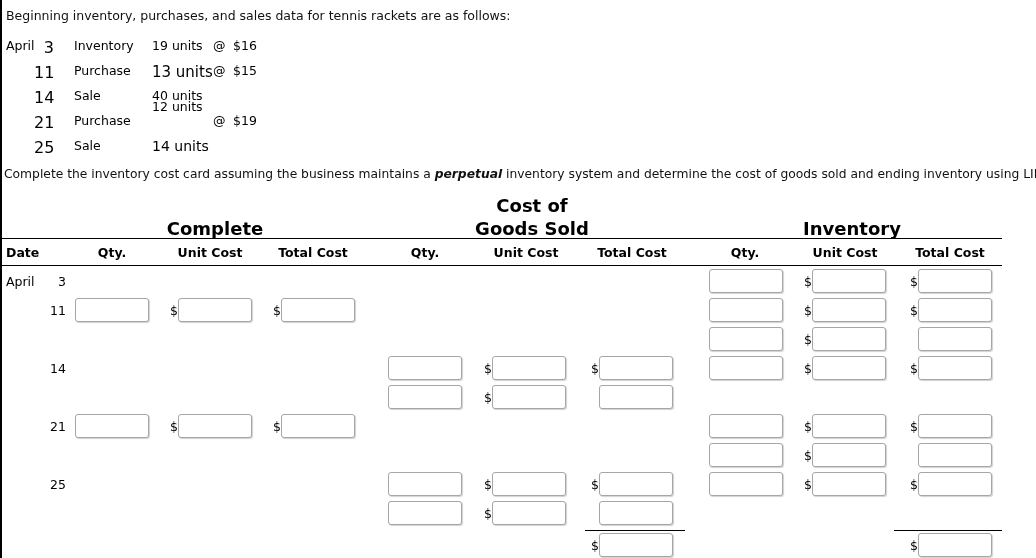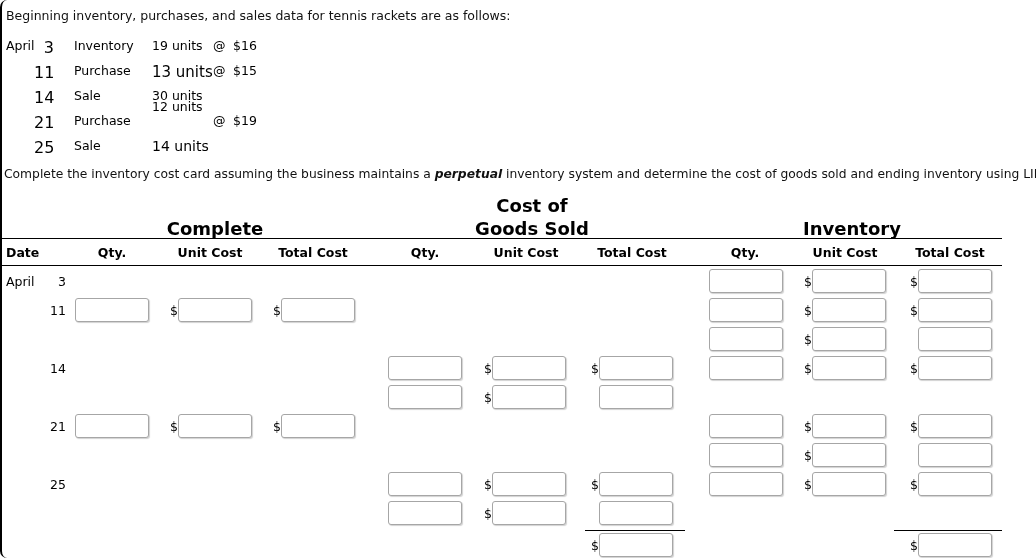--- a/index.html
+++ b/index.html
@@ -15,21 +15,20 @@
     overflow: hidden;
   }
 
   #page {
     position: relative;
     width: 1036px;
     height: 558px;
     border-left: 2px solid #000;
     box-sizing: border-box;
     background: #fff;
-    border-radius: 7px;
   }
 
   
   .intro-line {
     position: absolute;
     font-size: 12.5px;
     line-height: 14px;
     white-space: nowrap;
     color: #111;
   }
@@ -135,21 +134,21 @@
   <div class="fact-price" style="left:231px; top:38px; font-size:12.5px;">$16</div>
 
   <div class="fact-day" style="left:32px; top:63px; width:20px;">11</div>
   <div class="fact-kind" style="left:72px; top:63px; font-size:12.5px;">Purchase</div>
   <div class="fact-units" style="left:150px; top:63px; font-size:15px;">13 units</div>
   <div class="fact-at" style="left:211px; top:63px; font-size:12.5px;">@</div>
   <div class="fact-price" style="left:231px; top:63px; font-size:12.5px;">$15</div>
 
   <div class="fact-day" style="left:32px; top:88px; width:20px;">14</div>
   <div class="fact-kind" style="left:72px; top:88px; font-size:12.5px;">Sale</div>
-  <div class="fact-units" style="left:150px; top:88px; font-size:12.5px;">30 units</div>
+  <div class="fact-units" style="left:150px; top:88px; font-size:12.5px;">40 units</div>
   <div class="fact-at" style="left:211px; top:88px; font-size:12.5px;"></div>
   <div class="fact-price" style="left:231px; top:88px; font-size:12.5px;"></div>
 
   <div class="fact-day" style="left:32px; top:113px; width:20px;">21</div>
   <div class="fact-kind" style="left:72px; top:113px; font-size:12.5px;">Purchase</div>
   <div class="fact-units" style="left:150px; top:99px; font-size:12.5px;">12 units</div>
   <div class="fact-at" style="left:211px; top:113px; font-size:12.5px;">@</div>
   <div class="fact-price" style="left:231px; top:113px; font-size:12.5px;">$19</div>
 
   <div class="fact-day" style="left:32px; top:138px; width:20px;">25</div>

